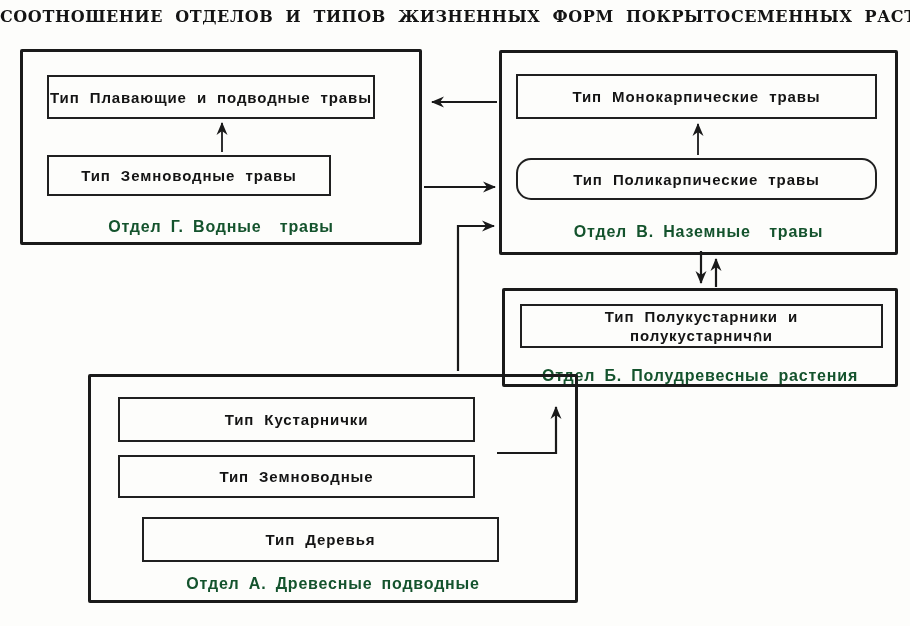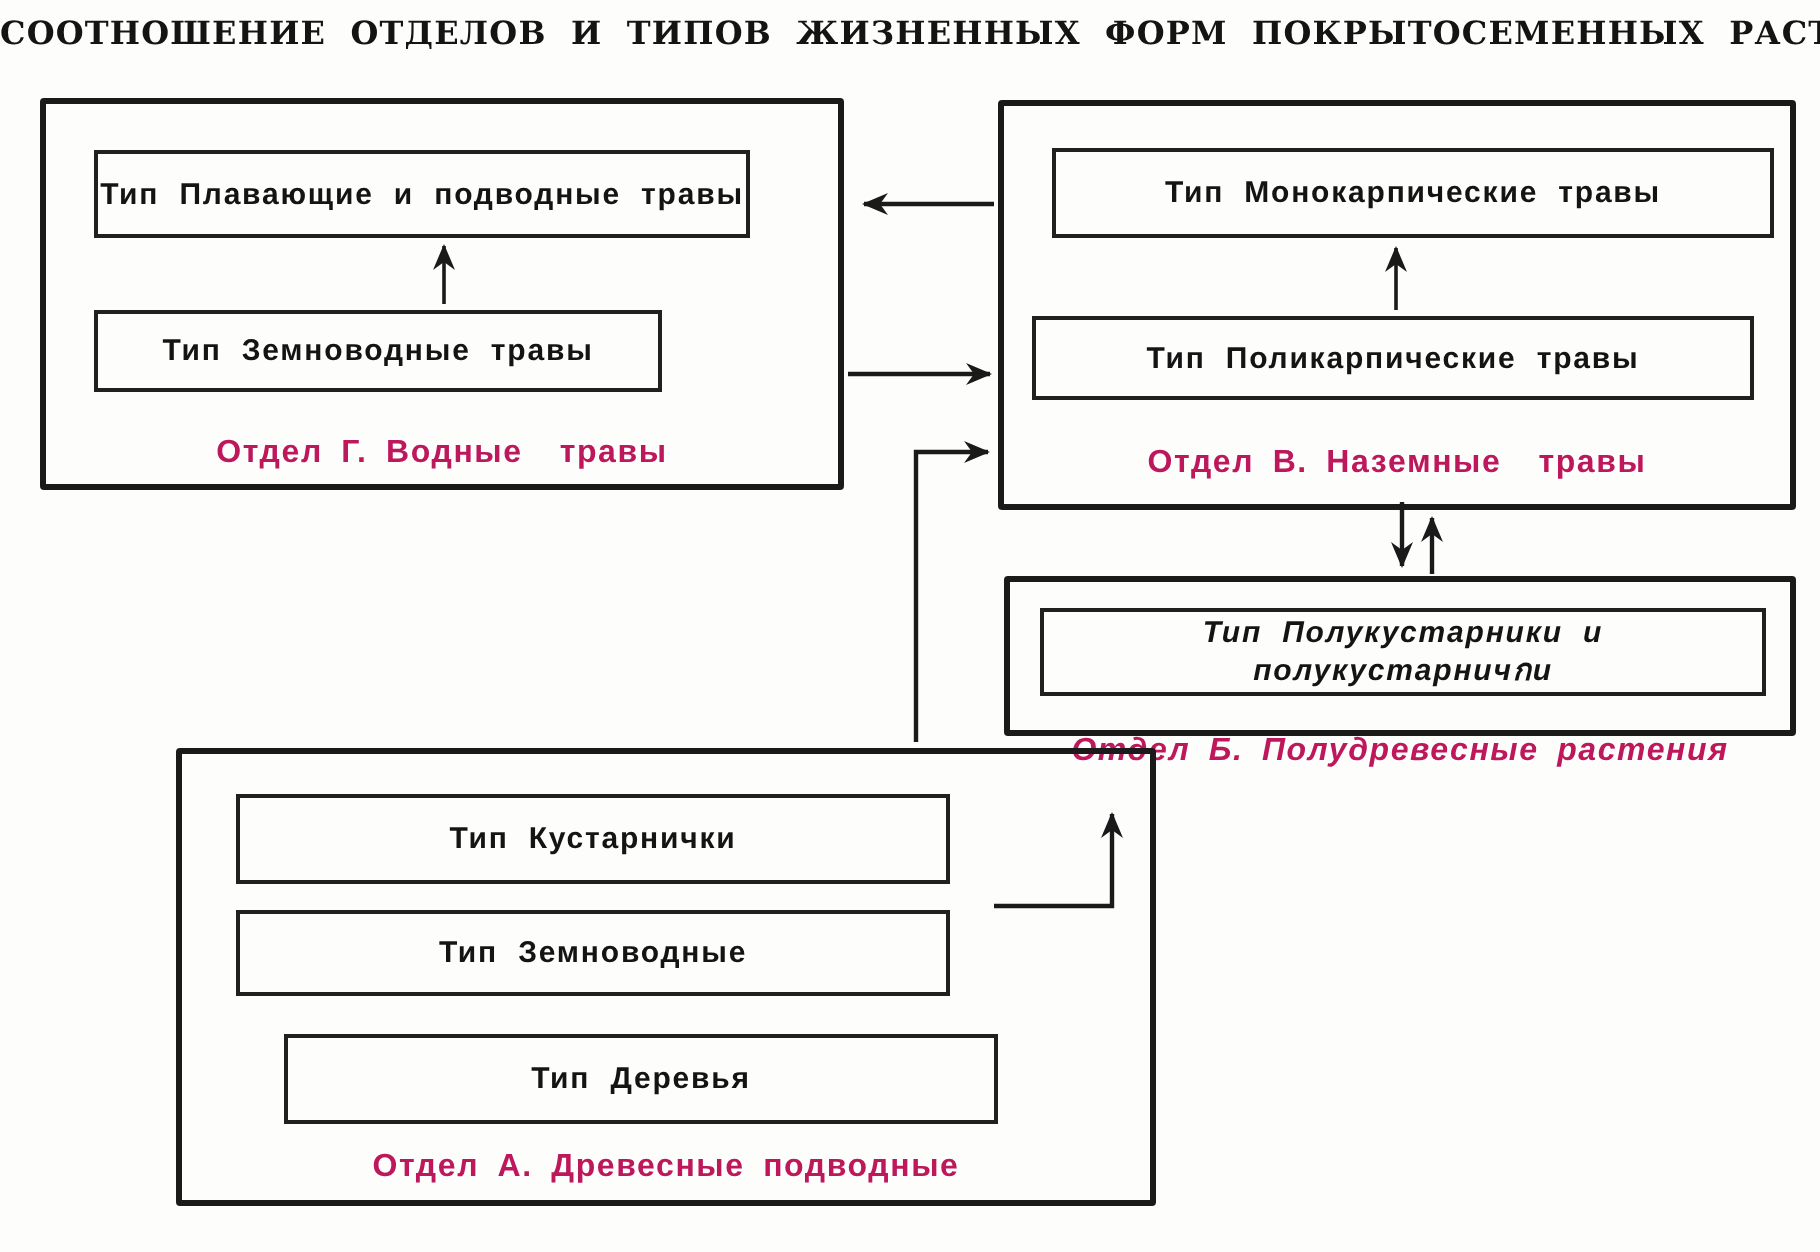--- a/index.html
+++ b/index.html
@@ -48,35 +48,35 @@
     white-space: pre;
   }
   .glabel {
     position: absolute;
     left: 0; width: 100%;
     text-align: center;
     font-weight: bold;
     font-size: 16px;
     letter-spacing: 0.8px;
     word-spacing: 4px;
-    color: #be185d;
+    color: #14532d;
     white-space: pre;
   }
   
   .box-g  { left: 20px;  top: 49px;  width: 402px; height: 196px; }
   .g-t1   { left: 24px;  top: 23px;  width: 328px; height: 44px; }
   .g-t2   { left: 24px;  top: 103px; width: 284px; height: 41px; }
   .g-lbl  { top: 166px; }
   
   .box-v  { left: 499px; top: 50px;  width: 399px; height: 205px; }
-  .v-t1   { left: 24px;  top: 21px;  width: 361px; height: 45px; }
-  .v-t2   { left: 14px;  top: 105px; width: 361px; height: 42px; }
+  .v-t1   { left: 14px;  top: 21px;  width: 361px; height: 45px; }
+  .v-t2   { left: 14px;  top: 105px; width: 361px; height: 42px; border-radius: 15px; }
   .v-lbl  { top: 170px; }
   
-  .box-b  { left: 502px; top: 288px; width: 396px; height: 80px; font-style: italic; }
+  .box-b  { left: 502px; top: 288px; width: 396px; height: 99px; }
   .b-t1   { left: 15px;  top: 13px;  width: 363px; height: 44px; }
   .b-lbl  { top: 76px; }
   
   .box-a  { left: 88px;  top: 374px; width: 490px; height: 229px; }
   .a-t1   { left: 27px;  top: 20px;  width: 357px; height: 45px; }
   .a-t2   { left: 27px;  top: 78px;  width: 357px; height: 43px; }
   .a-t3   { left: 27px;  top: 140px; width: 357px; height: 45px; margin-left: 24px; }
   .a-lbl  { top: 198px; }
   
   .arrows {

